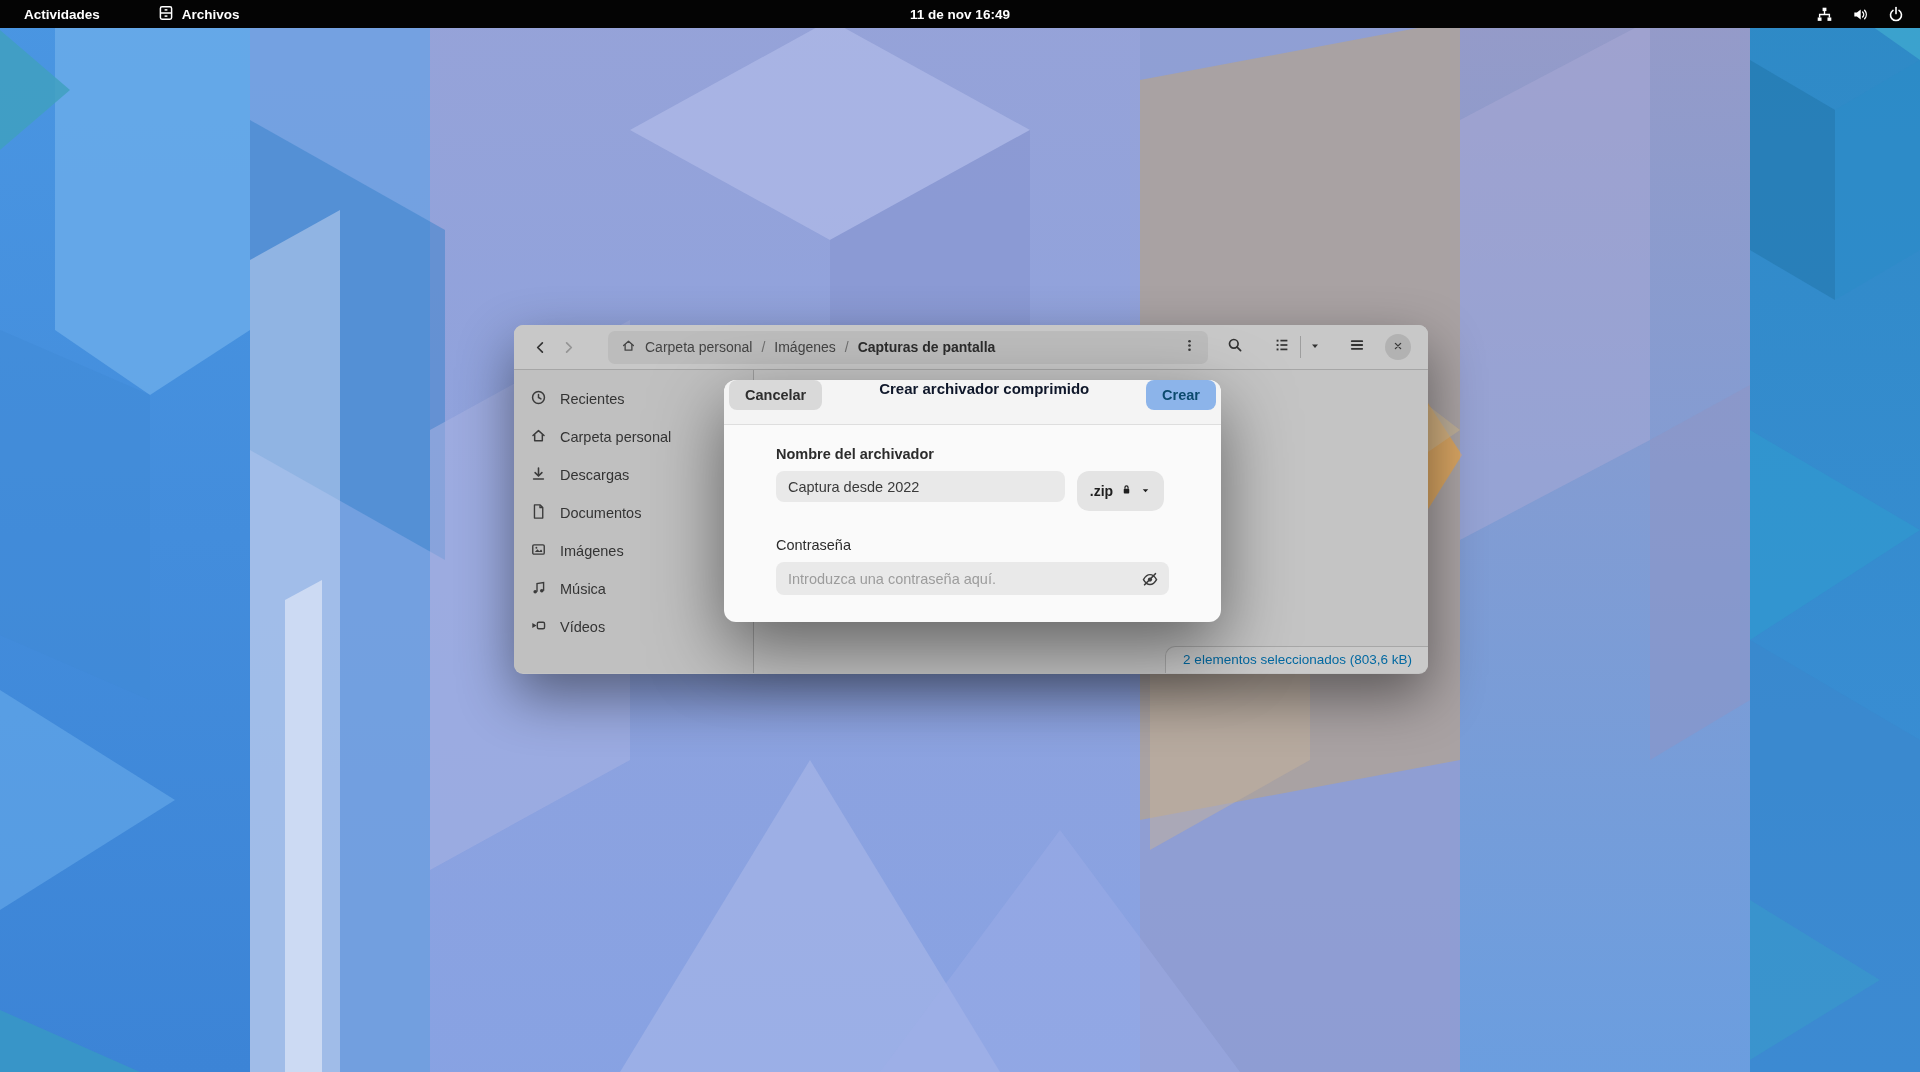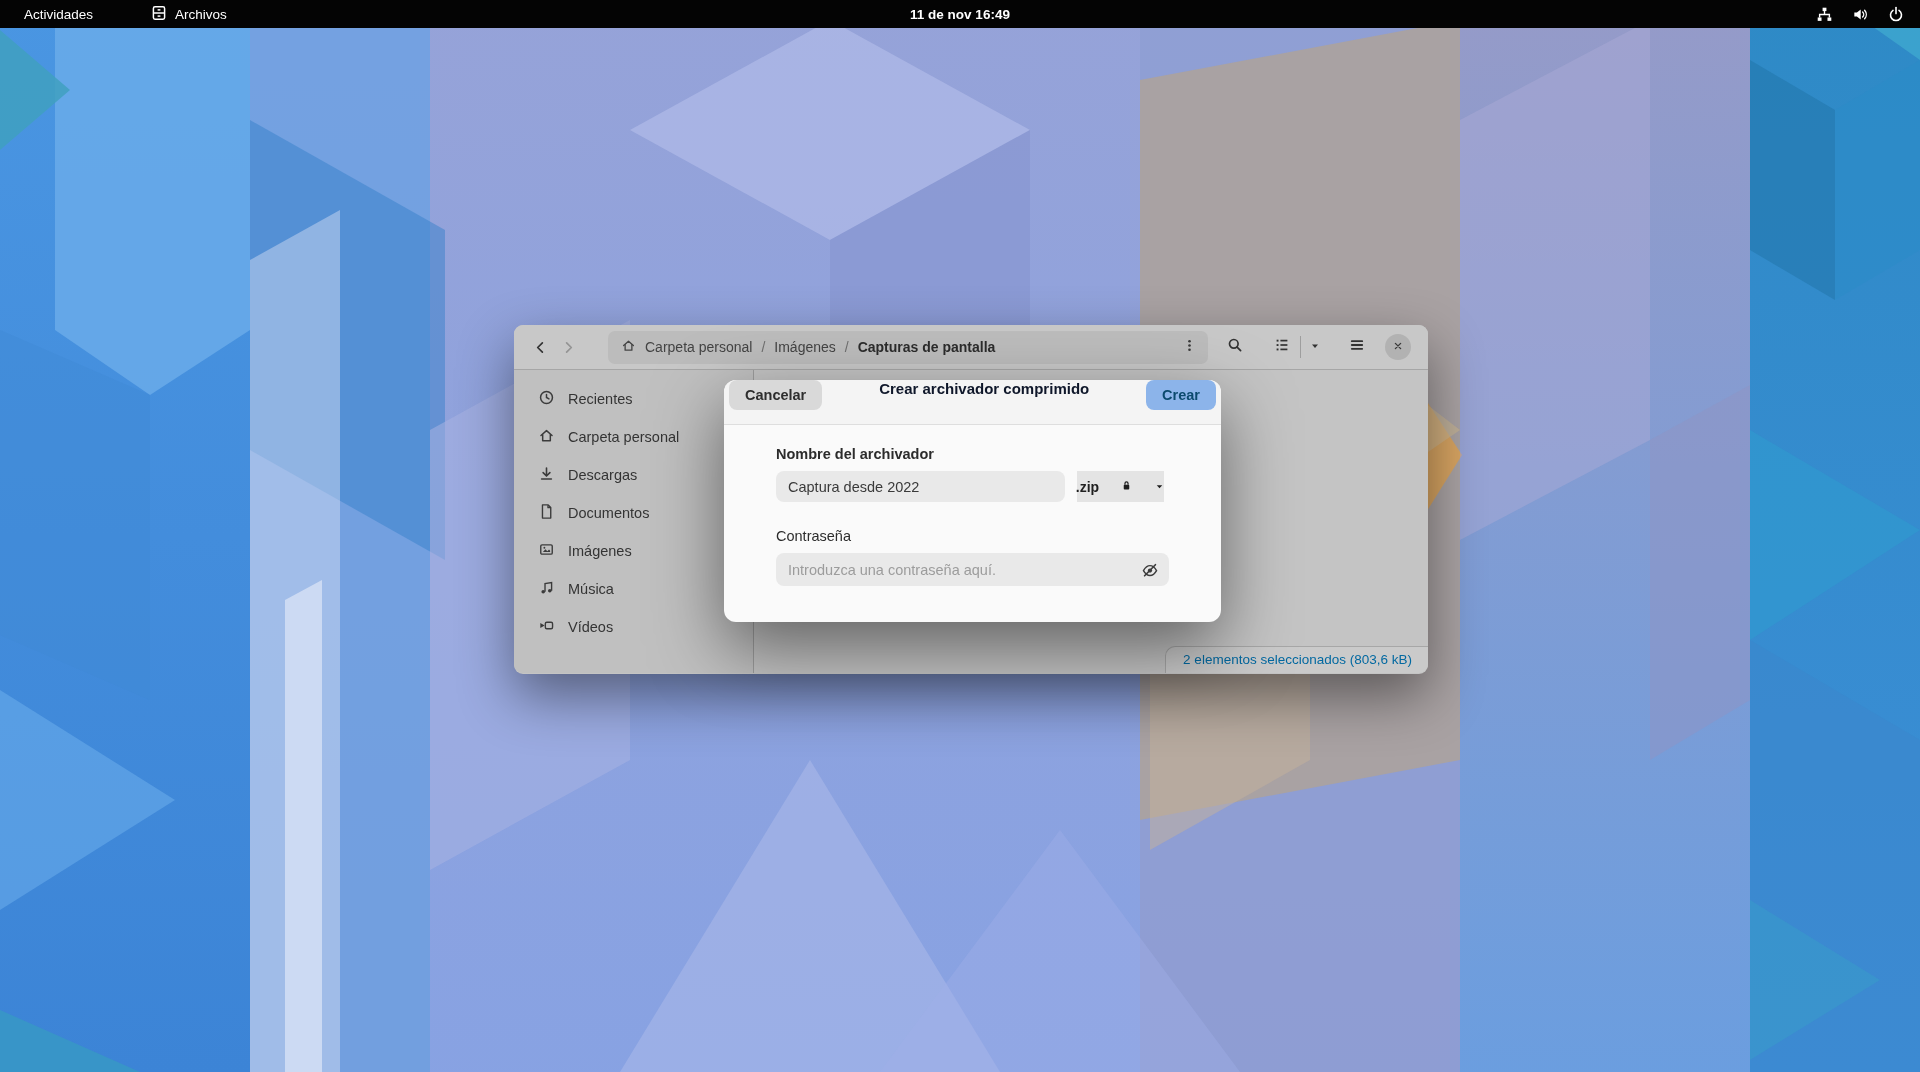--- a/index.html
+++ b/index.html
@@ -7,21 +7,21 @@
   body { font-family:"Liberation Sans","DejaVu Sans",sans-serif; overflow:hidden; background:#3d87d6; }
   .screen { position:relative; width:1920px; height:1072px; overflow:hidden; }
 
   
   .wallpaper { position:absolute; inset:0; }
 
   
   .topbar { position:absolute; top:0; left:0; width:1920px; height:28px;
     background:#040404; color:#ffffff; display:flex; align-items:center; z-index:50; }
   .tb-left { display:flex; align-items:center; gap:46px; margin-left:18px; }
-  .tb-item { display:flex; align-items:center; gap:8px; font-size:13.5px; font-weight:400;
+  .tb-item { display:flex; align-items:center; gap:8px; font-size:13.5px; font-weight:700;
     color:#fff; padding:12px 6px; height:28px; cursor:default; }
   .tb-clock { position:absolute; left:0; right:0; text-align:center; font-size:13.5px;
     font-weight:700; pointer-events:none; }
   .tb-right { position:absolute; right:16px; top:0; height:28px; display:flex;
     align-items:center; gap:19px; }
   .tb-right svg { display:block; }
 
   
   .fwindow { position:absolute; left:514px; top:325px; width:914px; height:349px;
     border-radius:9px; background:#c4c4c4; box-shadow:0 22px 55px rgba(0,0,0,.45); z-index:10; }
@@ -45,21 +45,21 @@
   .view-split .vdiv { width:1px; height:22px; background:#9e9e9e; }
   .view-main { width:36px; height:30px; display:flex; align-items:center; justify-content:center; color:#333; }
   .view-caret { width:27px; height:30px; display:flex; align-items:center; justify-content:center; color:#333; }
   .hb-menu { margin-left:12px; }
   .close-btn { margin-left:11px; width:26px; height:26px; border-radius:50%;
     background:#b2b2b2; display:flex; align-items:center; justify-content:center; color:#3a3a3a; }
 
   .fbody { display:flex; height:303px; }
   .sidebar { width:240px; background:#c0c0c0; border-right:1px solid #9d9d9d;
     border-radius:0 0 0 9px; padding-top:10px; }
-  .side-item { height:38px; display:flex; align-items:center; gap:13px; padding:0 24px;
+  .side-item { height:38px; display:flex; align-items:center; gap:13px; padding:0 16px;
     font-size:14.5px; color:#343434; }
   .side-item svg { flex:0 0 auto; color:#3b3b3b; }
   .content { position:relative; flex:1; background:#c4c4c4; border-radius:0 0 9px 0; }
   .status-pill { position:absolute; right:0; bottom:0; background:#cacaca;
     border-top:1px solid #a7a7a7; border-left:1px solid #a7a7a7;
     border-radius:10px 0 9px 0; padding:5px 16px 6px 17px;
     font-size:13.5px; color:#0369a1; white-space:nowrap; }
 
   
   .dialog { position:absolute; left:724px; top:380px; width:497px; height:242px;
@@ -72,22 +72,22 @@
   .btn-cancel { background:#d9d9d9; color:#2e2e2e; font-weight:600; }
   .btn-create { background:#8cb4ea; color:#0c4a6e; font-weight:600; }
   .dlg-title { flex:1; text-align:center; font-size:15px; font-weight:700; color:#0f172a; }
   .dlg-body { padding:21px 52px 0; }
   .field-label { font-size:14.5px; color:#2c2c2c; }
   .field-label.bold { font-weight:700; }
   .name-row { display:flex; gap:12px; margin-top:9px; }
   .text-input { background:#e9e9e9; border:none; border-radius:8px; height:31px;
     font-family:inherit; font-size:14.5px; color:#3a3a3a; padding:0 12px; outline:none; }
   .name-input { width:289px; }
-  .zip-btn { width:87px; height:31px; background:#e4e4e4; border:none; border-radius:0;
-    display:flex; align-items:center; justify-content:center; gap:21px; cursor:pointer;
+  .zip-btn { width:87px; height:40px; background:#e4e4e4; border:none; border-radius:12px;
+    display:flex; align-items:center; justify-content:center; gap:7px; cursor:pointer;
     font-family:inherit; font-size:14px; font-weight:700; color:#1f1f1f; }
   .pw-label { margin-top:26px; }
   .pw-wrap { position:relative; margin-top:9px; }
   .pw-input { width:100%; height:33px; }
   .pw-input::placeholder { color:#9c9c9c; }
   .eye-btn { position:absolute; right:9px; top:7px; width:20px; height:20px; border:none;
     background:transparent; color:#3d3d3d; display:flex; align-items:center;
     justify-content:center; cursor:pointer; }
 </style>
 </head>

